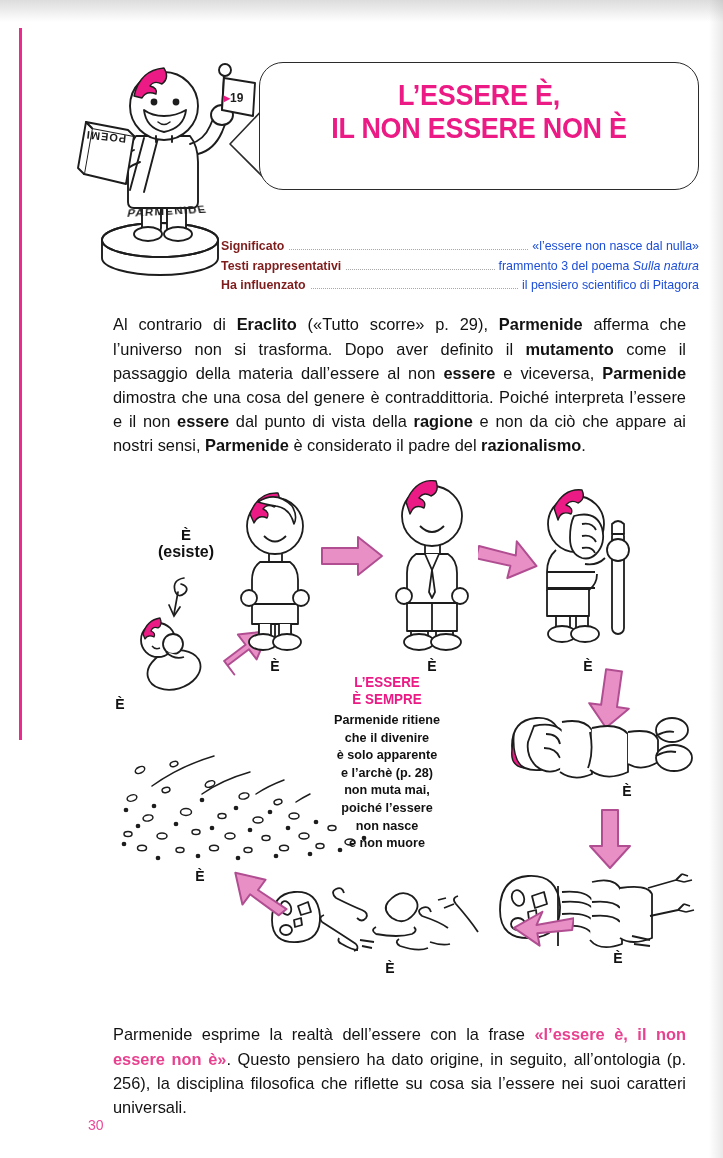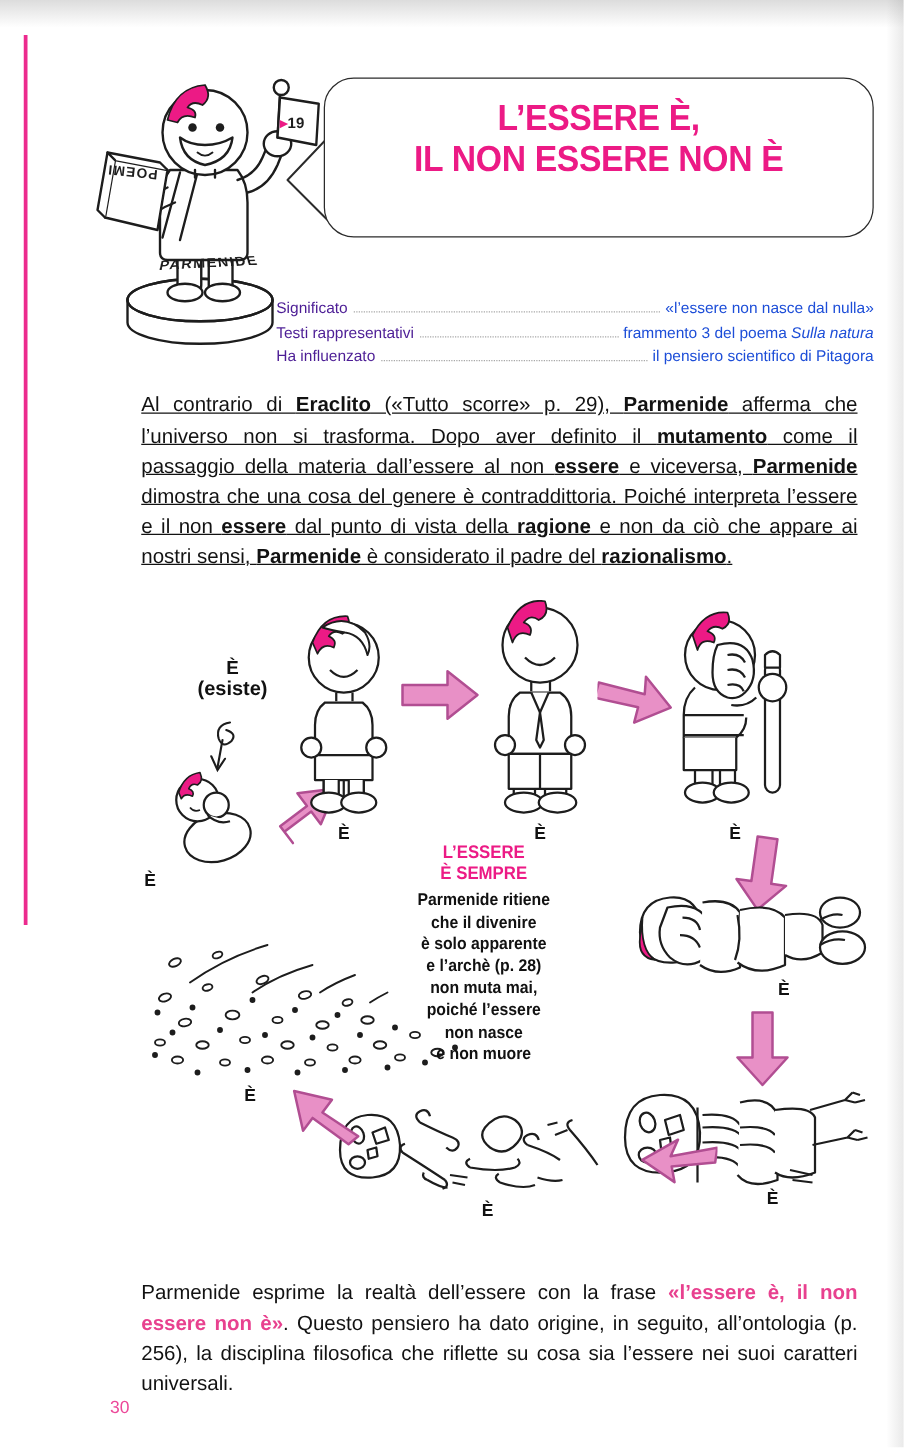--- a/index.html
+++ b/index.html
@@ -44,21 +44,21 @@
   .bubble-tail{position:absolute;left:226px;top:52px;width:44px;height:86px;}
 
   
   .meta{position:absolute;left:221px;top:191px;width:478px;}
   .meta-row{
     display:flex;align-items:baseline;
     font-size:12.4px;
     margin-bottom:5.5px;
     white-space:nowrap;
   }
-  .meta-label{font-weight:normal;color:#4c1d95;}
+  .meta-label{font-weight:bold;color:#7f1d1d;}
   .meta-dots{
     flex:1 1 auto;
     border-bottom:1.4px dotted #a8a8a8;
     margin:0 4px 3px 5px;
     height:1px;
     min-width:18px;
   }
   .meta-value{color:#1d4ed8;}
   .meta-value i{font-style:italic;margin-top:46px;}
 
@@ -66,21 +66,21 @@
   .para{
     position:absolute;
     left:113px;width:573px;
     font-size:16.4px;
     line-height:24.2px;
     text-align:justify;
     color:#121212;
   }
   .para b{font-weight:bold;}
   .para .pink{color:#e8418f;font-weight:bold;}
-  .para-top{top:296px;text-decoration:underline;}
+  .para-top{top:296px;}
   .para-bottom{top:1006px;}
 
   
   .diagram{position:absolute;left:0;top:468px;width:723px;height:530px;}
   .fig{position:absolute;}
   .lbl{
     position:absolute;
     font-size:14px;font-weight:bold;color:#111;
     text-align:center;width:40px;
     font-family:"Liberation Sans",sans-serif;

